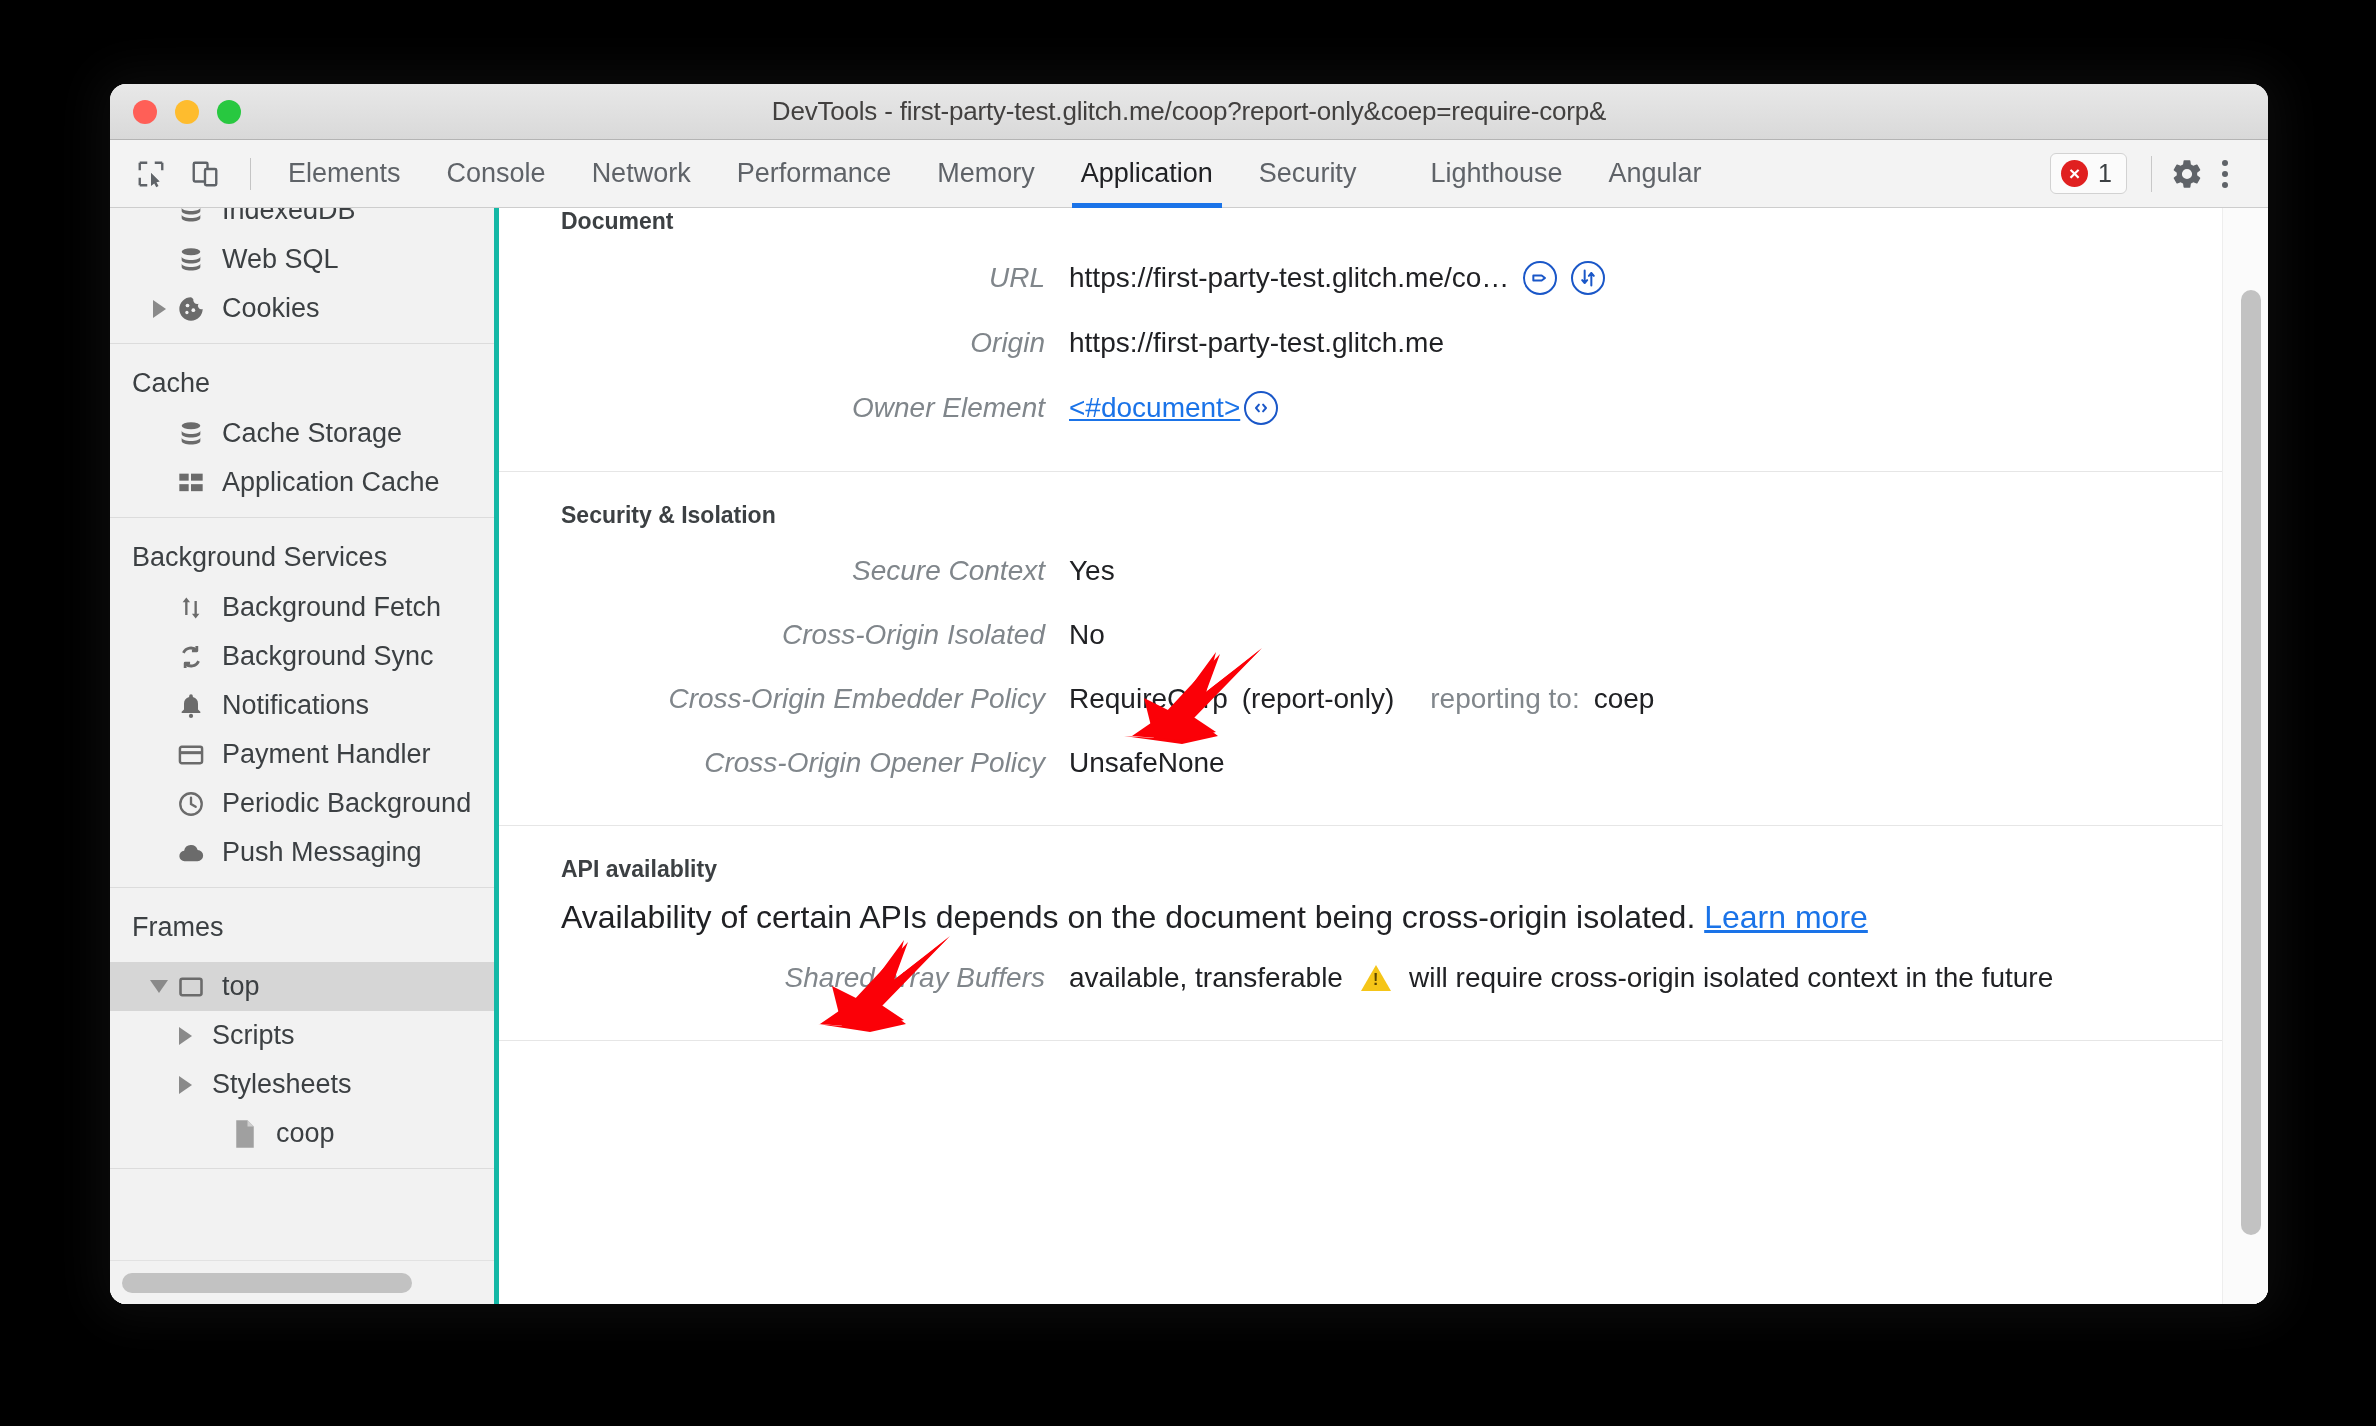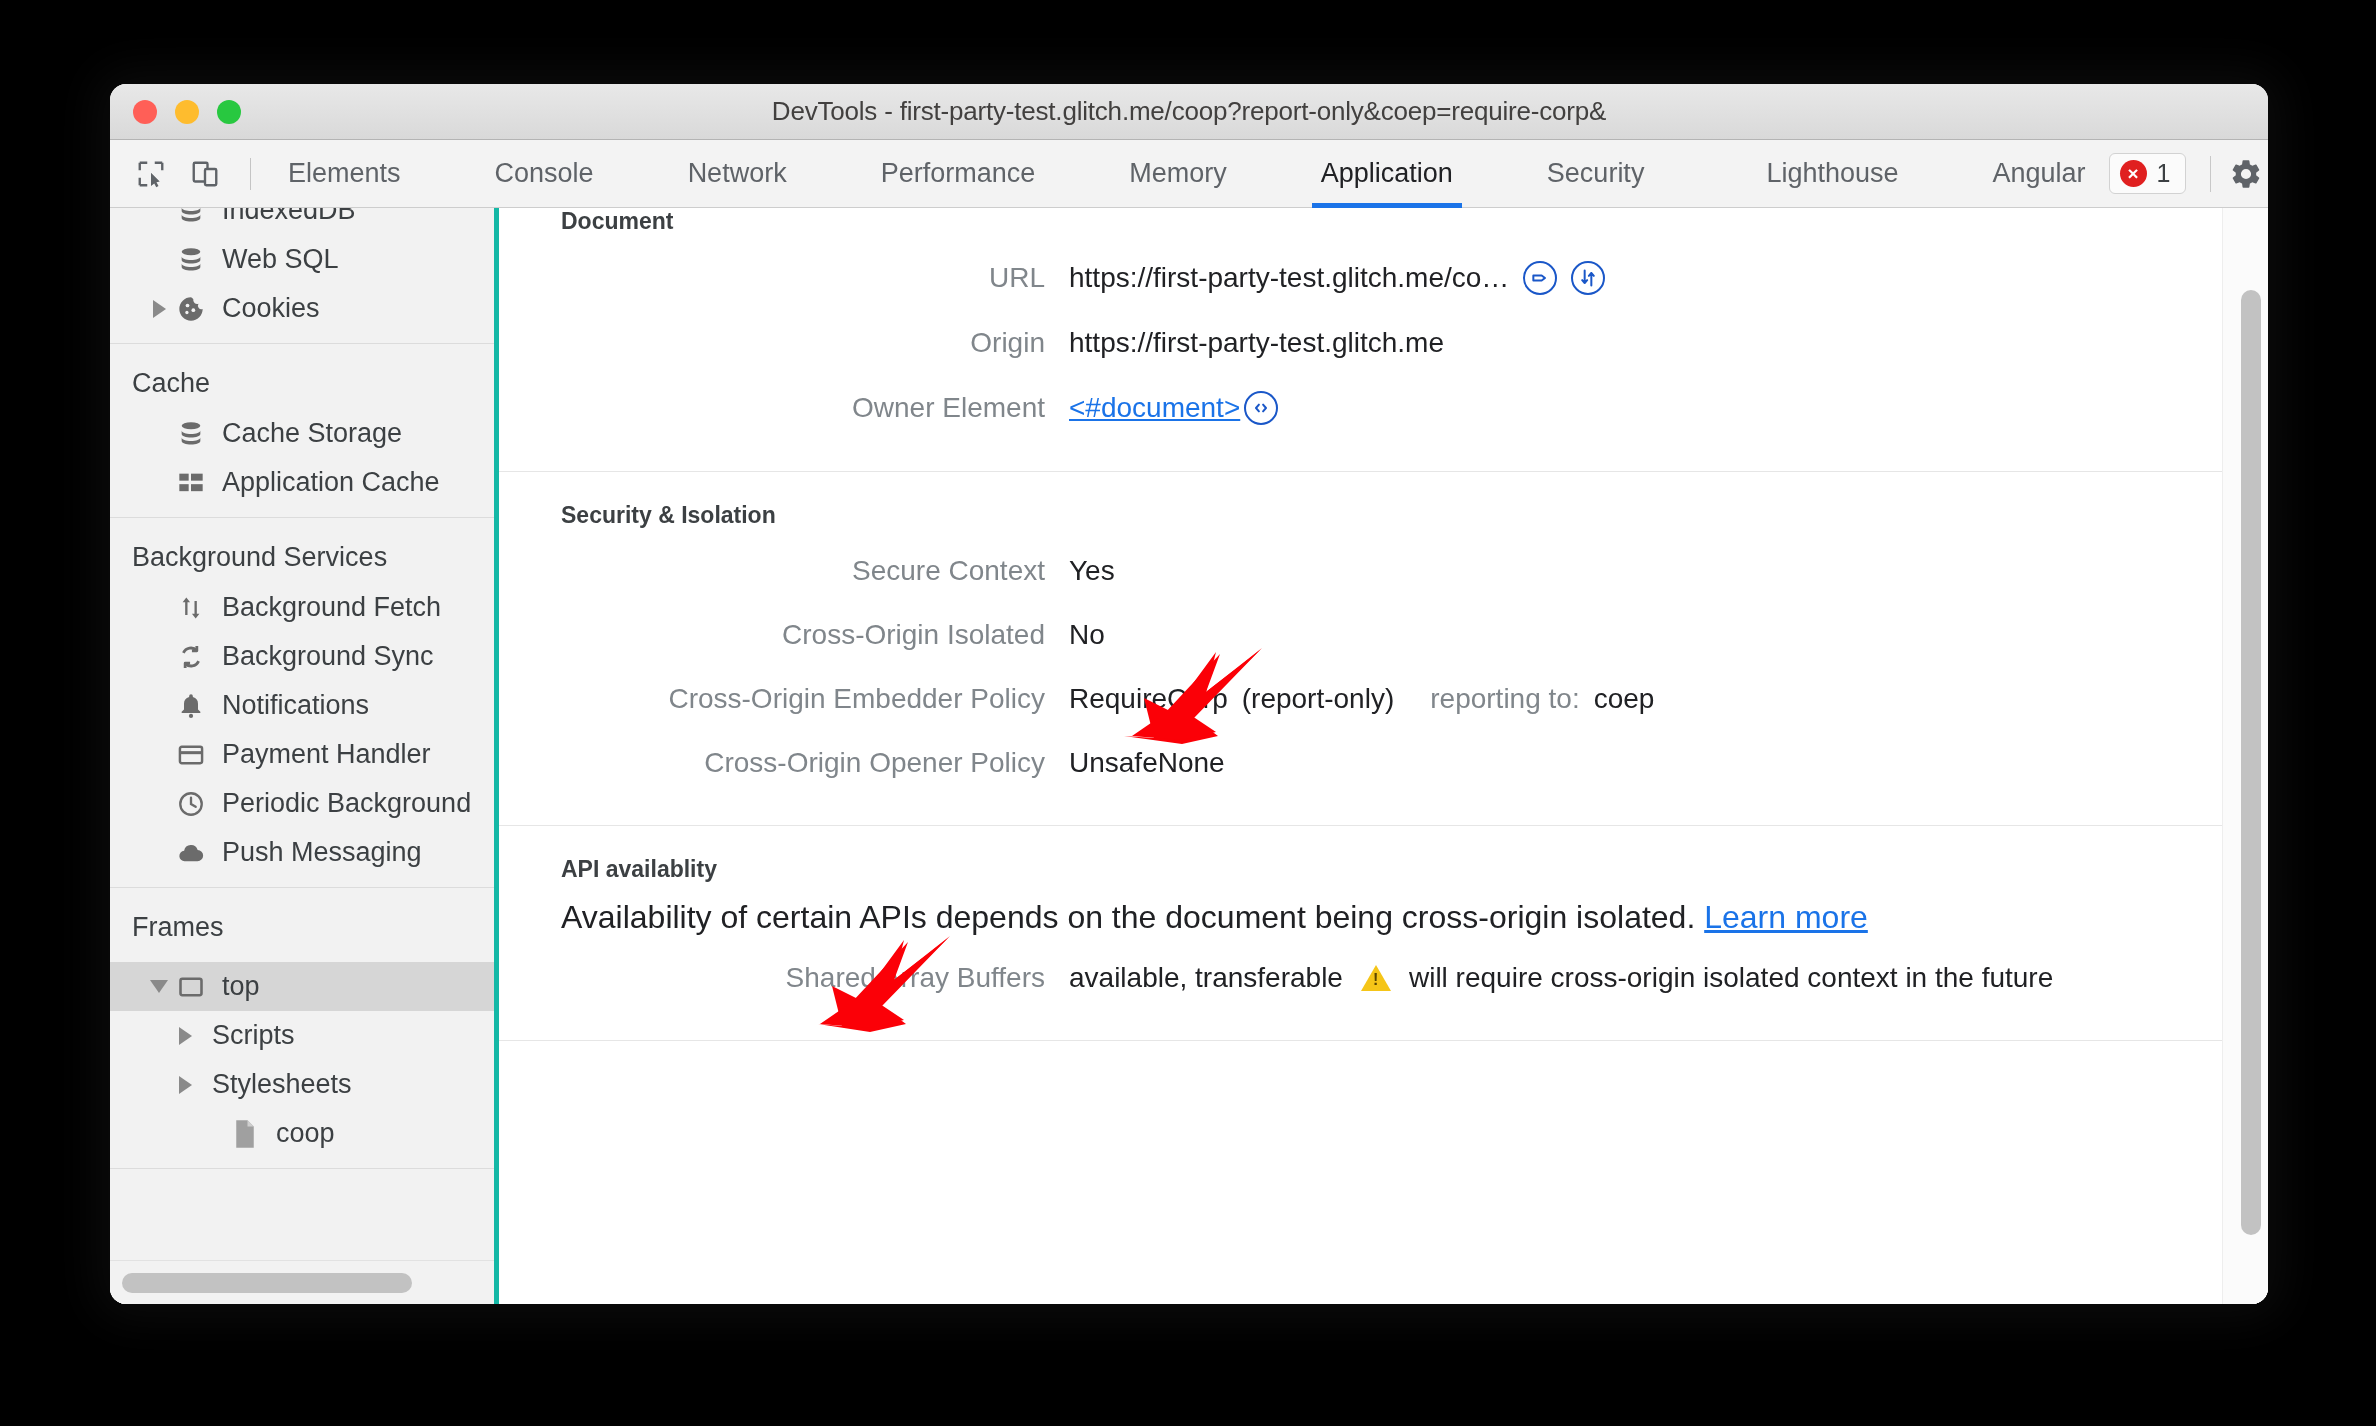--- a/index.html
+++ b/index.html
@@ -54,21 +54,21 @@
     align-items: center;
     padding: 0 22px 0 18px;
   }
   .tool-icons { display: flex; align-items: center; gap: 8px; }
   .tool-btn {
     width: 46px; height: 46px;
     display: flex; align-items: center; justify-content: center;
   }
   .vsep { width: 1px; height: 32px; background: #c4c4c4; margin: 0 14px; }
 
-  .tabs { display: flex; align-items: stretch; height: 68px; gap: 48px; }
+  .tabs { display: flex; align-items: stretch; height: 68px; }
   .tab {
     display: flex; align-items: center;
     padding: 0 23px;
     font-size: 27px;
     color: #5f6368;
     white-space: nowrap;
     position: relative;
   }
   .tab.active { color: #202124; }
   .tab.active::after {
@@ -180,20 +180,21 @@
     display: flex; align-items: baseline;
     padding: 16px 0 16px 0;
     font-size: 28px;
   }
   .row .label {
     width: 546px; flex: 0 0 546px;
     text-align: right;
     color: #80868b;
     padding-right: 0;
     white-space: nowrap;
+    font-style: italic;
   }
   .row .value {
     padding-left: 24px;
     color: #202124;
     display: flex; align-items: center; gap: 14px;
     white-space: nowrap;
   }
   .value .dim { color: #80868b; }
   .value .strong-dark { color: #202124; }
   .link {

